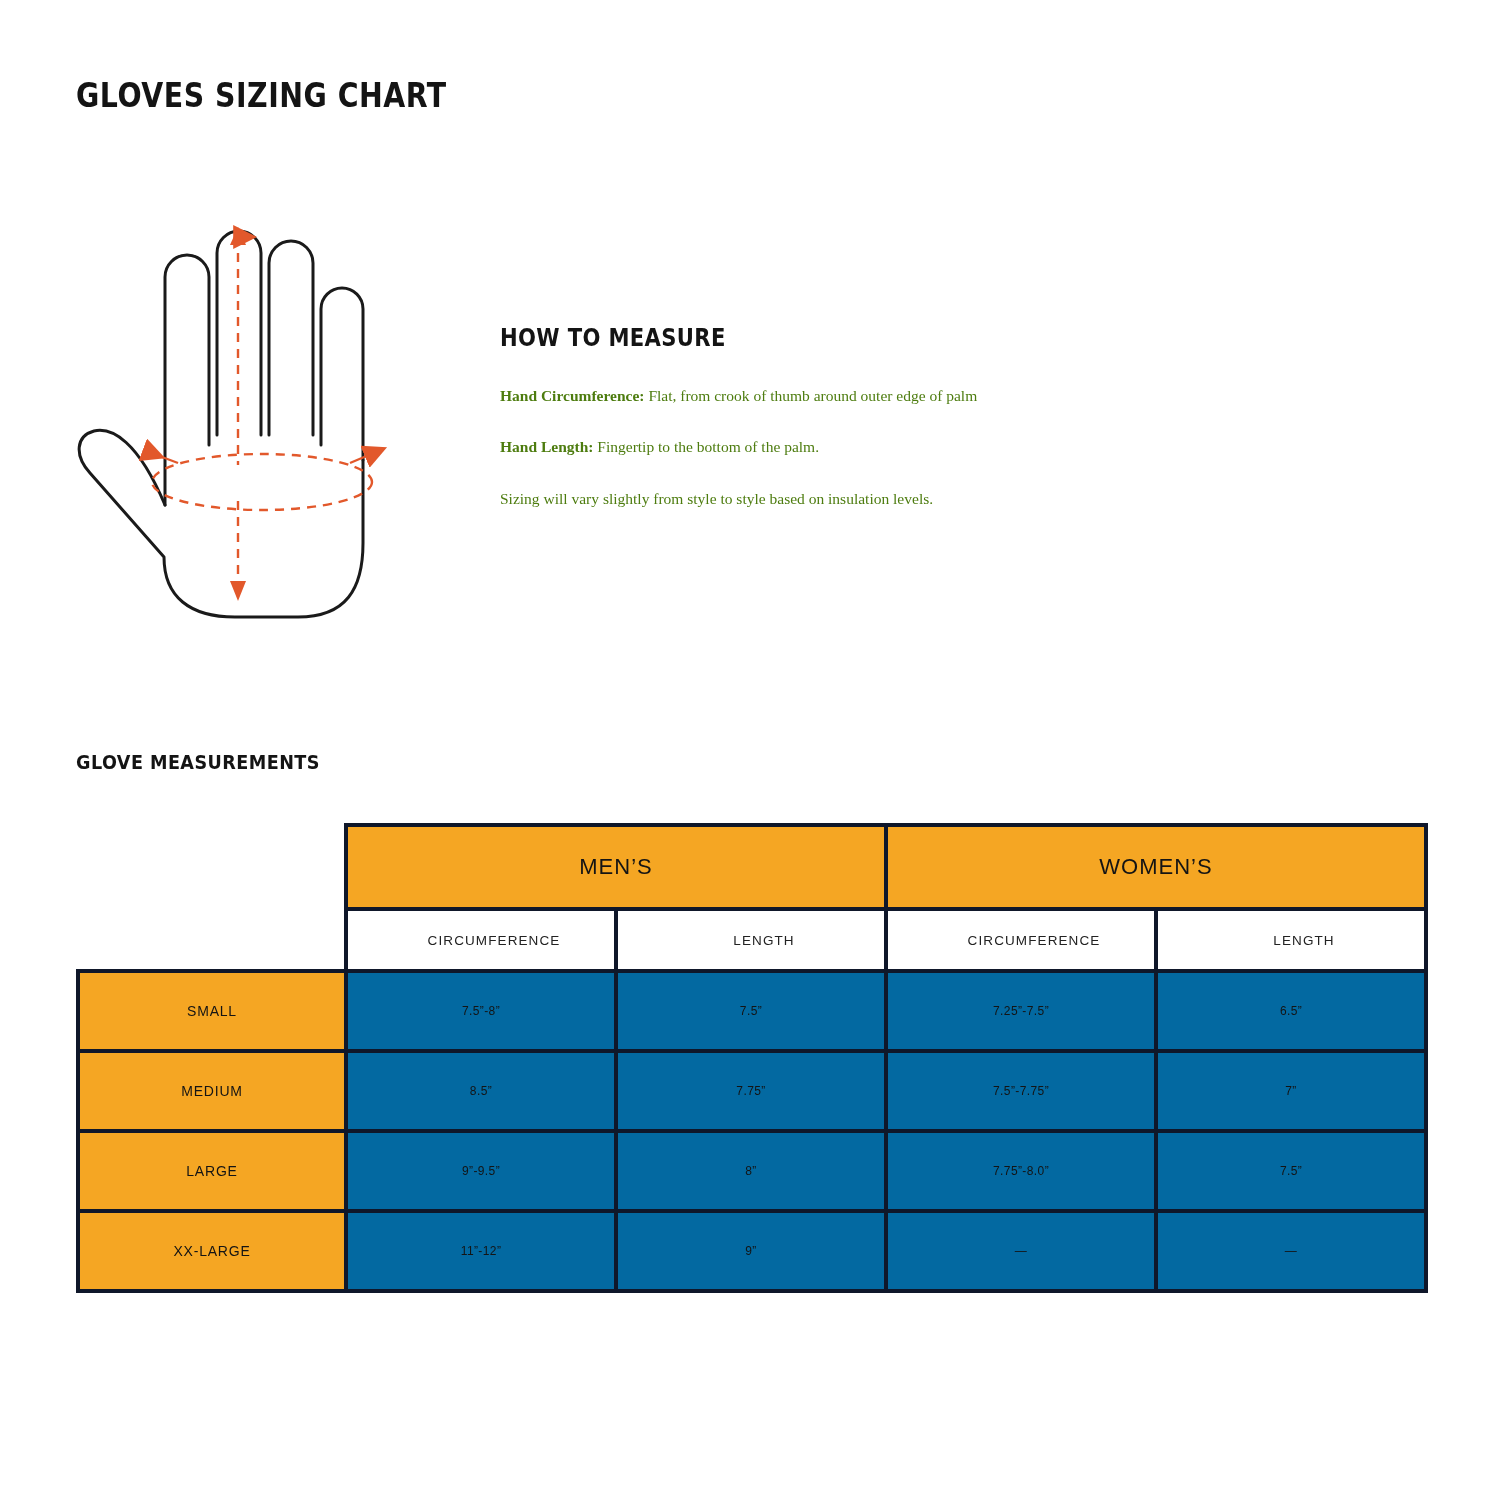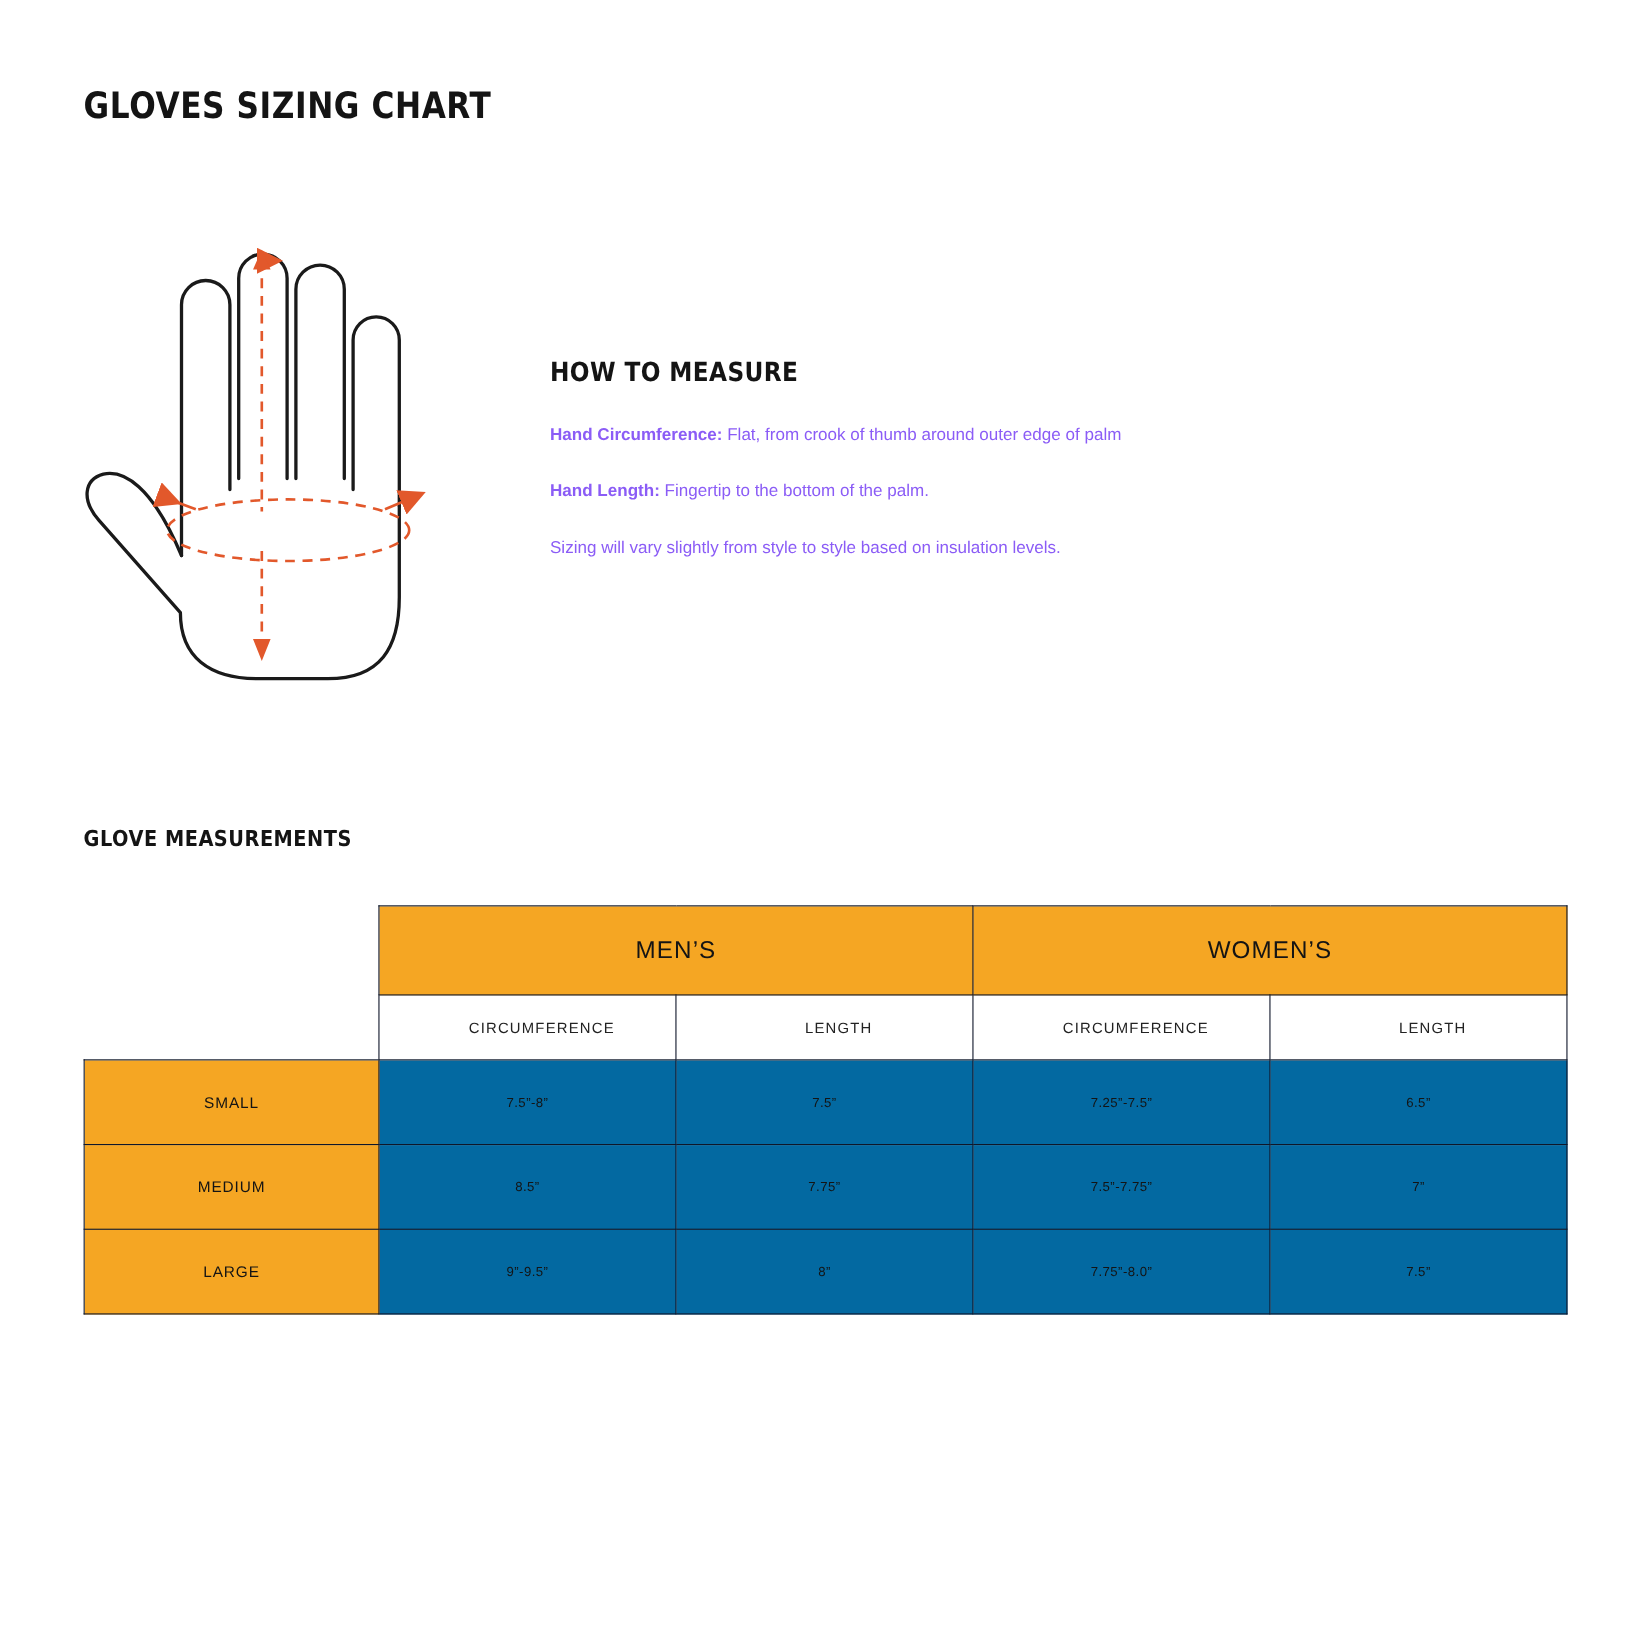--- a/index.html
+++ b/index.html
@@ -60,22 +60,23 @@
     letter-spacing: 0.4px;
     color: #141414;
     font-family: "DejaVu Sans", sans-serif;
     transform: scaleX(0.88);
     transform-origin: left center;
     margin-bottom: 32px;
   }
   .how-to-line {
     font-size: 15.5px;
     line-height: 1.5;
-    color: #8b5cf6;
+    color: #4d7c0f;
     margin-bottom: 28px;
+    font-family: Liberation Serif, serif;
   }
   .how-to-line:last-child { margin-bottom: 0; }
   .how-to-line b {
     font-weight: bold;
   }
 
   
   .section-title {
     position: absolute;
     left: 76px;
@@ -98,21 +99,21 @@
   }
   table.size-table {
     border-collapse: collapse;
     width: 100%;
     table-layout: fixed;
   }
   table.size-table col.c-size   { width: 268px; }
   table.size-table col.c-data   { width: 270px; }
 
   .size-table th, .size-table td {
-    border: 1px solid #0f172a;
+    border: 4px solid #0f172a;
     text-align: center;
     vertical-align: middle;
   }
   .corner-empty {
     border: none !important;
     background: #ffffff;
   }
   .grp-head {
     background: #F5A623;
     color: #141414;
@@ -257,17 +258,24 @@
           <td class="cell">7.5”-7.75”</td>
           <td class="cell">7”</td>
         </tr>
         <tr>
           <td class="row-label">LARGE</td>
           <td class="cell">9”-9.5”</td>
           <td class="cell">8”</td>
           <td class="cell">7.75”-8.0”</td>
           <td class="cell">7.5”</td>
         </tr>
+        <tr>
+          <td class="row-label">XX-LARGE</td>
+          <td class="cell">11”-12”</td>
+          <td class="cell">9”</td>
+          <td class="cell">—</td>
+          <td class="cell">—</td>
+        </tr>
       </tbody>
     </table>
   </div>
 
 </div>
 
 </body></html>

